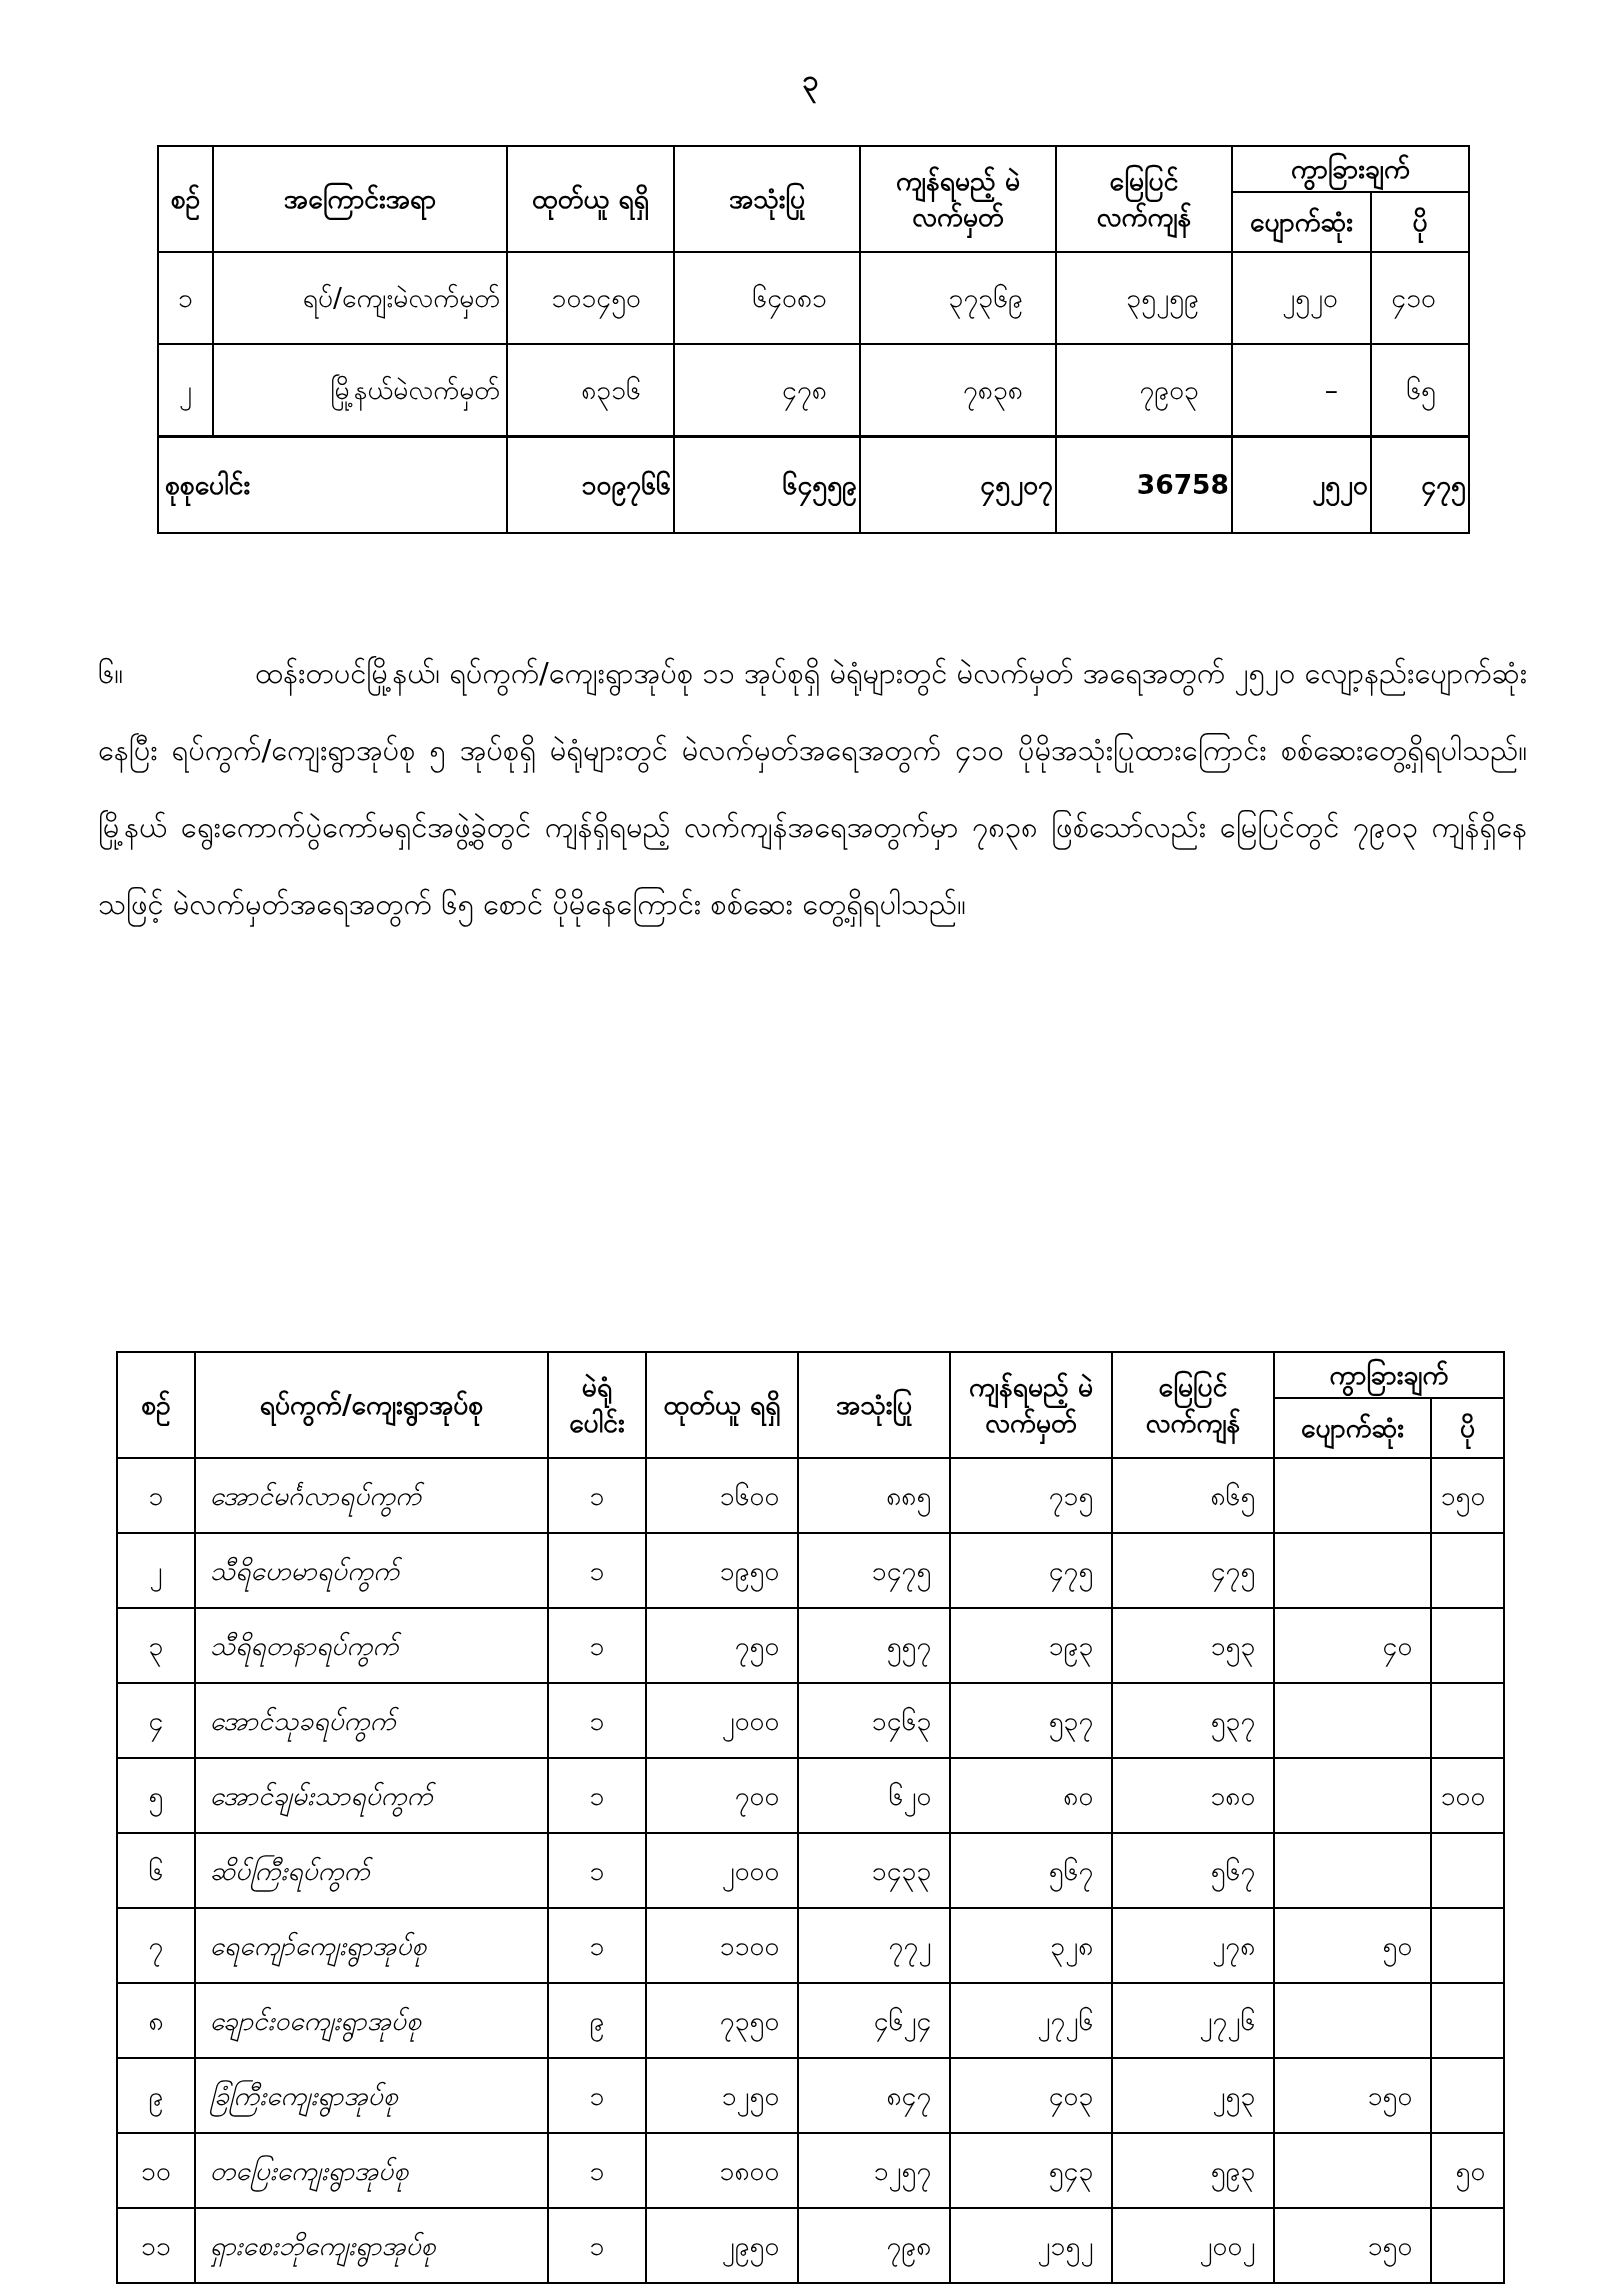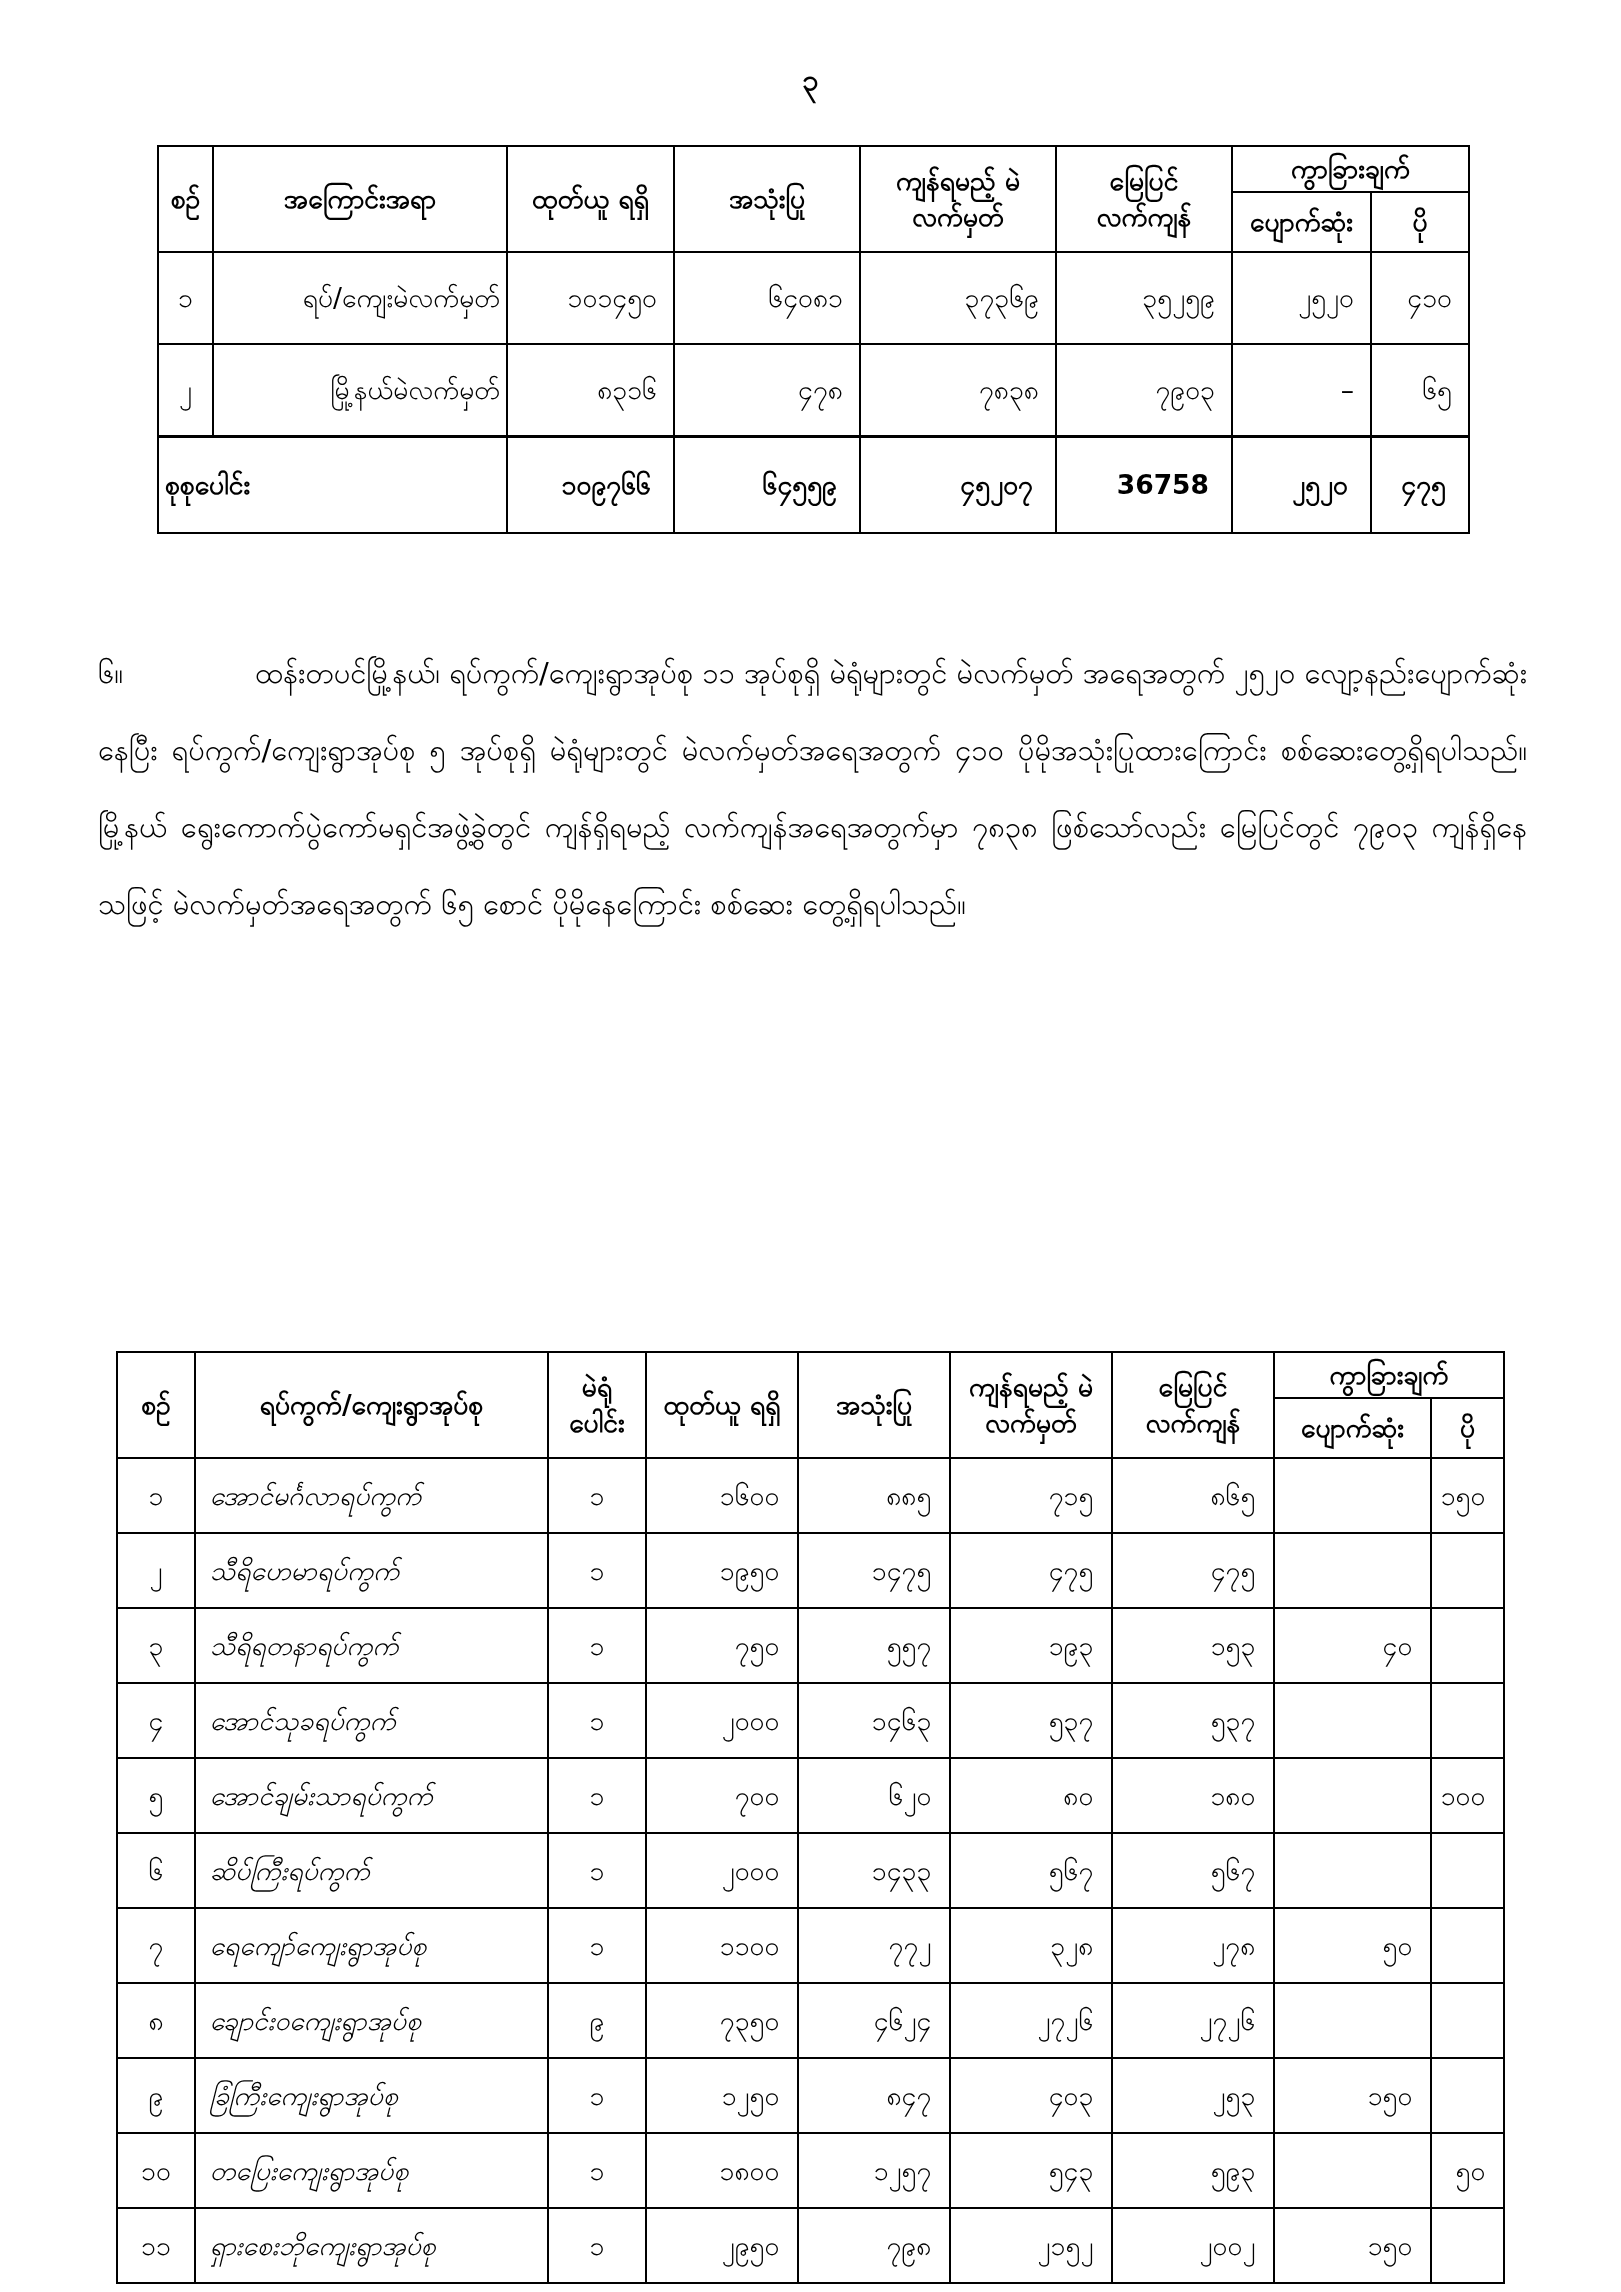--- a/index.html
+++ b/index.html
@@ -25,27 +25,27 @@
     padding:2px 5.9px;
     line-height:1.35;
   }
   thead th{font-weight:bold;text-align:center;padding:3.9px 3.9px;}
   thead tr:last-child th{border-bottom:2.9px solid #000;}
 
   .tbl1{position:absolute;left:157px;top:145px;width:1311px;border:2.9px solid #000;}
   .tbl1 tbody td{height:86px;}
   .tbl1 tbody td:nth-child(1){text-align:center;}
   .tbl1 tbody td:nth-child(2){text-align:right;padding-left:13.7px;}
-  .tbl1 tbody td:nth-child(n+3){text-align:right;padding-right:16px;}
+  .tbl1 tbody td:nth-child(n+3){text-align:right;padding-right:32px;}
   .tbl1 .total-row td{
     border-top:3.9px solid #000;
     font-weight:bold;height:90px;
   }
   .tbl1 .total-row td:first-child{text-align:left;}
-  .tbl1 .total-row td:nth-child(n+2){text-align:right;padding-right:22px;}
+  .tbl1 .total-row td:nth-child(n+2){text-align:right;padding-right:2px;}
 
   .tbl2{position:absolute;left:116px;top:1351px;width:1386px;border:2.9px solid #000;}
   .tbl2 tbody td{height:69px;}
   .tbl2 tbody td:nth-child(1){text-align:center;}
   .tbl2 tbody td:nth-child(2){text-align:left;padding-left:13.7px;font-style:italic;}
   .tbl2 tbody td:nth-child(3){text-align:center;}
   .tbl2 tbody td:nth-child(n+4){text-align:right;padding-right:17.6px;}
   .tbl2 tbody tr.group-end td{border-bottom:2.9px solid #000;}
 
   .h-sub{height:51px;border-radius:13px;}

